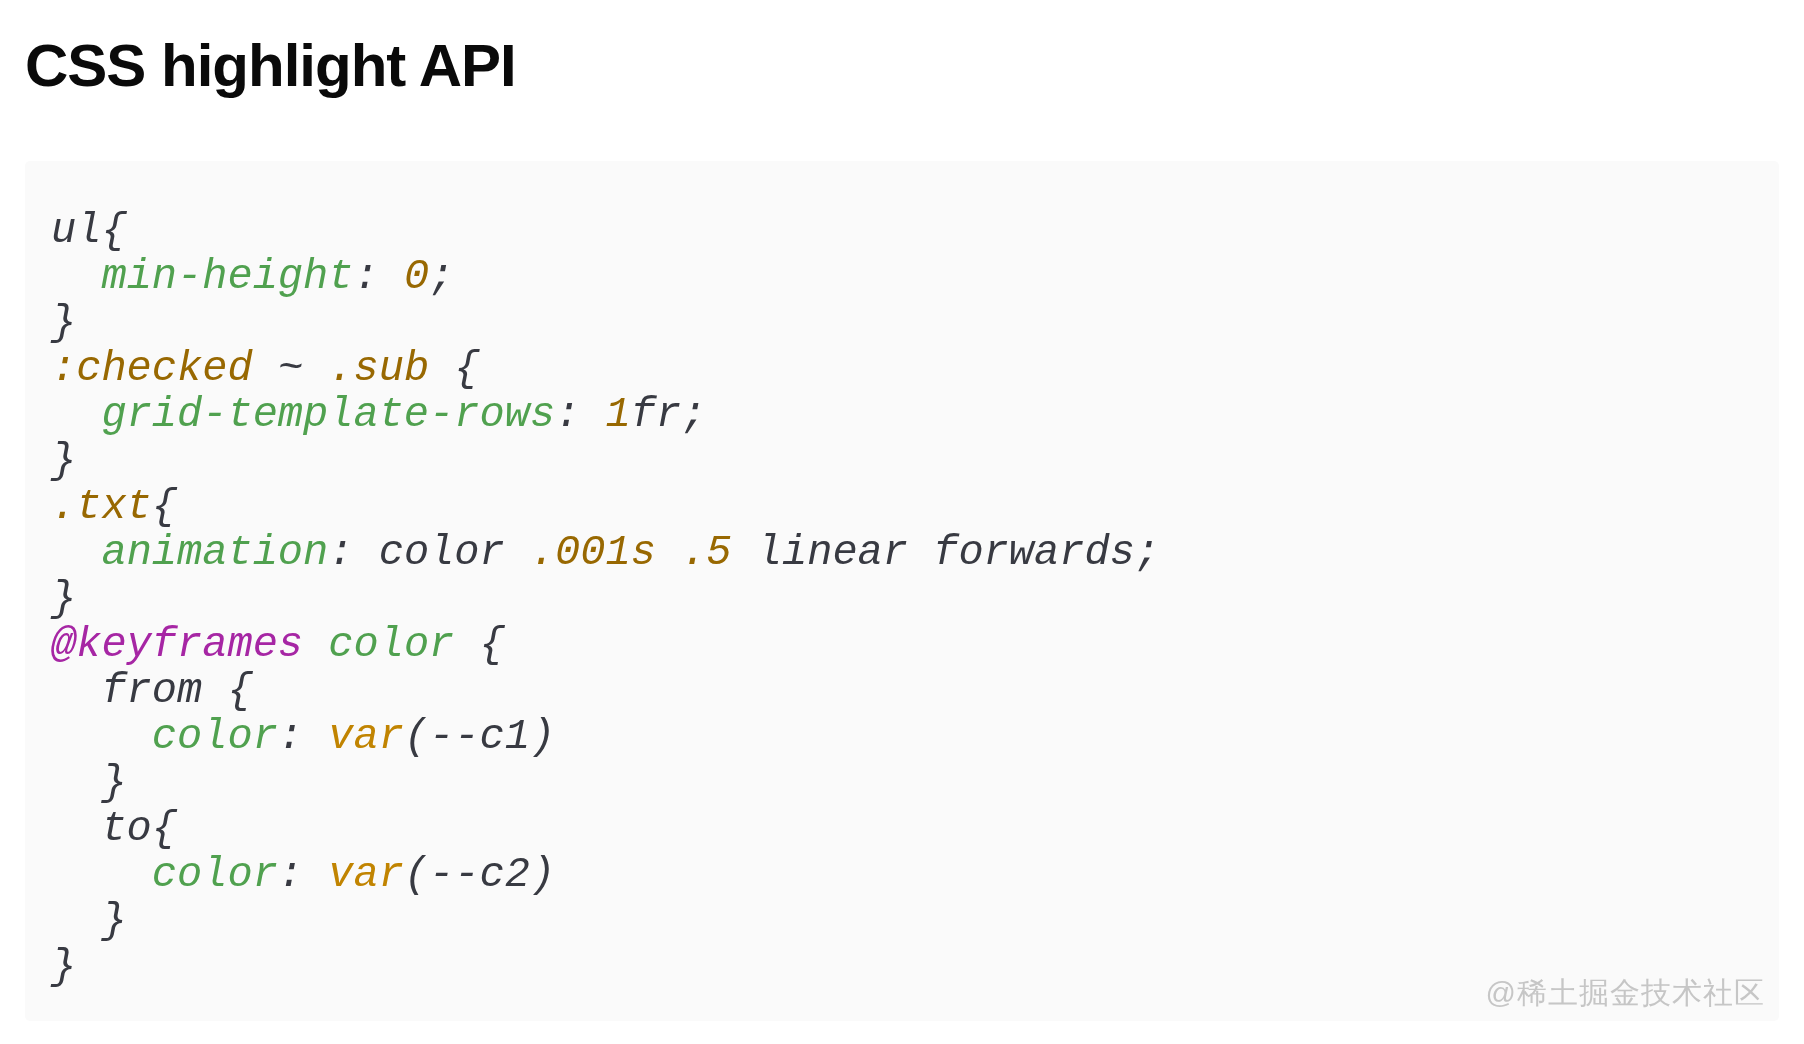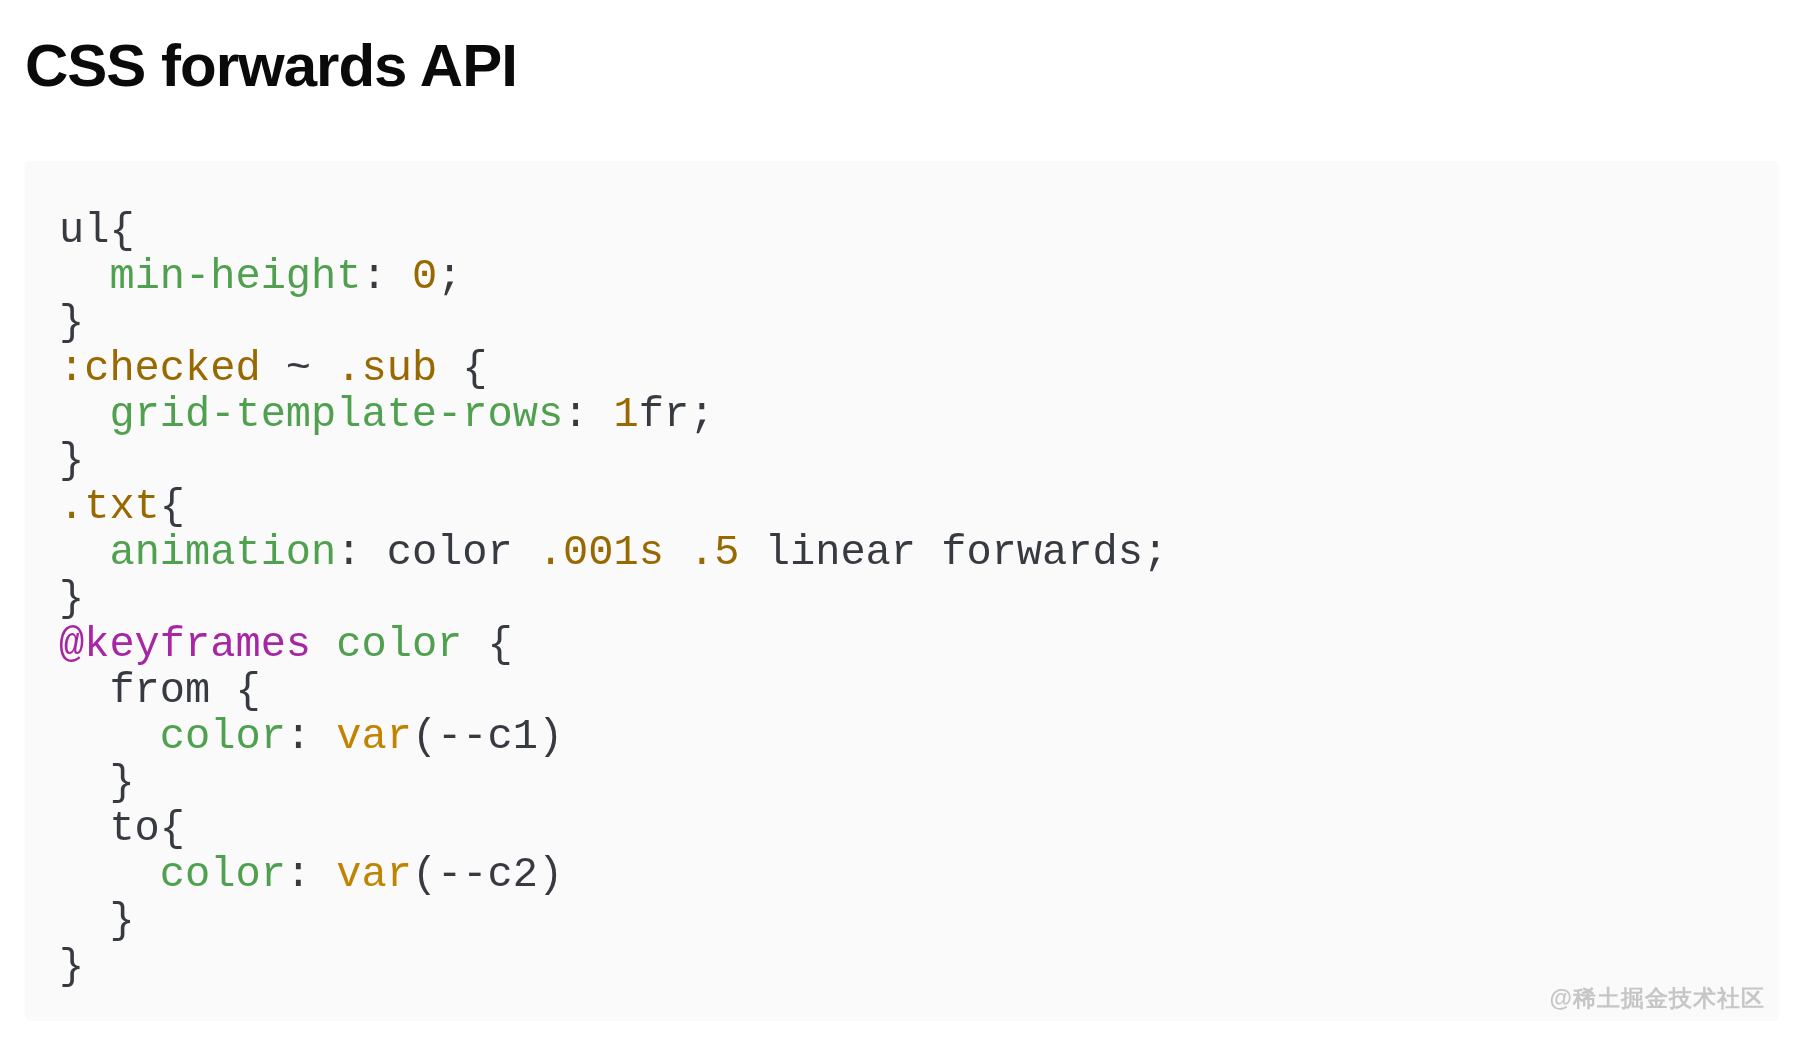--- a/index.html
+++ b/index.html
@@ -30,53 +30,53 @@
     position: absolute;
     left: 25px;
     top: 161px;
     width: 1754px;
     height: 860px;
     background: var(--code-bg, #fafafa);
     border-radius: 5px;
   }
   .code-block {
     position: absolute;
-    left: 12px;
+    left: 4px;
     top: 0;
     right: 0;
     padding: 47px 22px 0 22px;
     font-family: "Liberation Mono", "DejaVu Sans Mono", monospace;
     font-size: 42px;
     line-height: 46px;
     white-space: pre;
+    font-style: italic;
   }
   .code-line { white-space: pre; }
   .tok-default  { color: var(--code-default,  #383a42); }
   .tok-property { color: var(--code-property, #50a14f); text-align: right; }
   .tok-selector { color: var(--code-selector, #986801); }
   .tok-number   { color: var(--code-number,   #986801); }
   .tok-builtin  { color: var(--code-builtin,  #c18401); }
   .tok-keyword  { color: var(--code-keyword,  #a626a4); }
   .watermark {
     position: absolute;
     right: 14px;
     bottom: 7px;
     font-family: "Liberation Sans", "DejaVu Sans", sans-serif;
-    font-size: 23px;
+    font-size: 30px;
     color: var(--watermark-text, #c6c6c6);
     letter-spacing: 1px;
-    font-weight: bold;
   }
 </style>
 </head>
 <body>
 
 <div class="page">
 
-  <h1 class="page-title">CSS forwards API</h1>
+  <h1 class="page-title">CSS highlight API</h1>
 
   <div class="code-card">
     <pre class="code-block"><div class="code-line"><span class="tok-default">ul{</span></div><div class="code-line"><span class="tok-default">  </span><span class="tok-property">min-height</span><span class="tok-default">: </span><span class="tok-number">0</span><span class="tok-default">;</span></div><div class="code-line"><span class="tok-default">}</span></div><div class="code-line"><span class="tok-selector">:checked</span><span class="tok-default"> ~ </span><span class="tok-selector">.sub</span><span class="tok-default"> {</span></div><div class="code-line"><span class="tok-default">  </span><span class="tok-property">grid-template-rows</span><span class="tok-default">: </span><span class="tok-number">1</span><span class="tok-default">fr;</span></div><div class="code-line"><span class="tok-default">}</span></div><div class="code-line"><span class="tok-selector">.txt</span><span class="tok-default">{</span></div><div class="code-line"><span class="tok-default">  </span><span class="tok-property">animation</span><span class="tok-default">: color </span><span class="tok-number">.001s</span><span class="tok-default"> </span><span class="tok-number">.5</span><span class="tok-default"> linear forwards;</span></div><div class="code-line"><span class="tok-default">}</span></div><div class="code-line"><span class="tok-keyword">@keyframes</span><span class="tok-default"> </span><span class="tok-property">color</span><span class="tok-default"> {</span></div><div class="code-line"><span class="tok-default">  from {</span></div><div class="code-line"><span class="tok-default">    </span><span class="tok-property">color</span><span class="tok-default">: </span><span class="tok-builtin">var</span><span class="tok-default">(--c1)</span></div><div class="code-line"><span class="tok-default">  }</span></div><div class="code-line"><span class="tok-default">  to{</span></div><div class="code-line"><span class="tok-default">    </span><span class="tok-property">color</span><span class="tok-default">: </span><span class="tok-builtin">var</span><span class="tok-default">(--c2)</span></div><div class="code-line"><span class="tok-default">  }</span></div><div class="code-line"><span class="tok-default">}</span></div></pre>
 
     <div class="watermark">@稀土掘金技术社区</div>
   </div>
 
 </div>
 
 </body></html>

